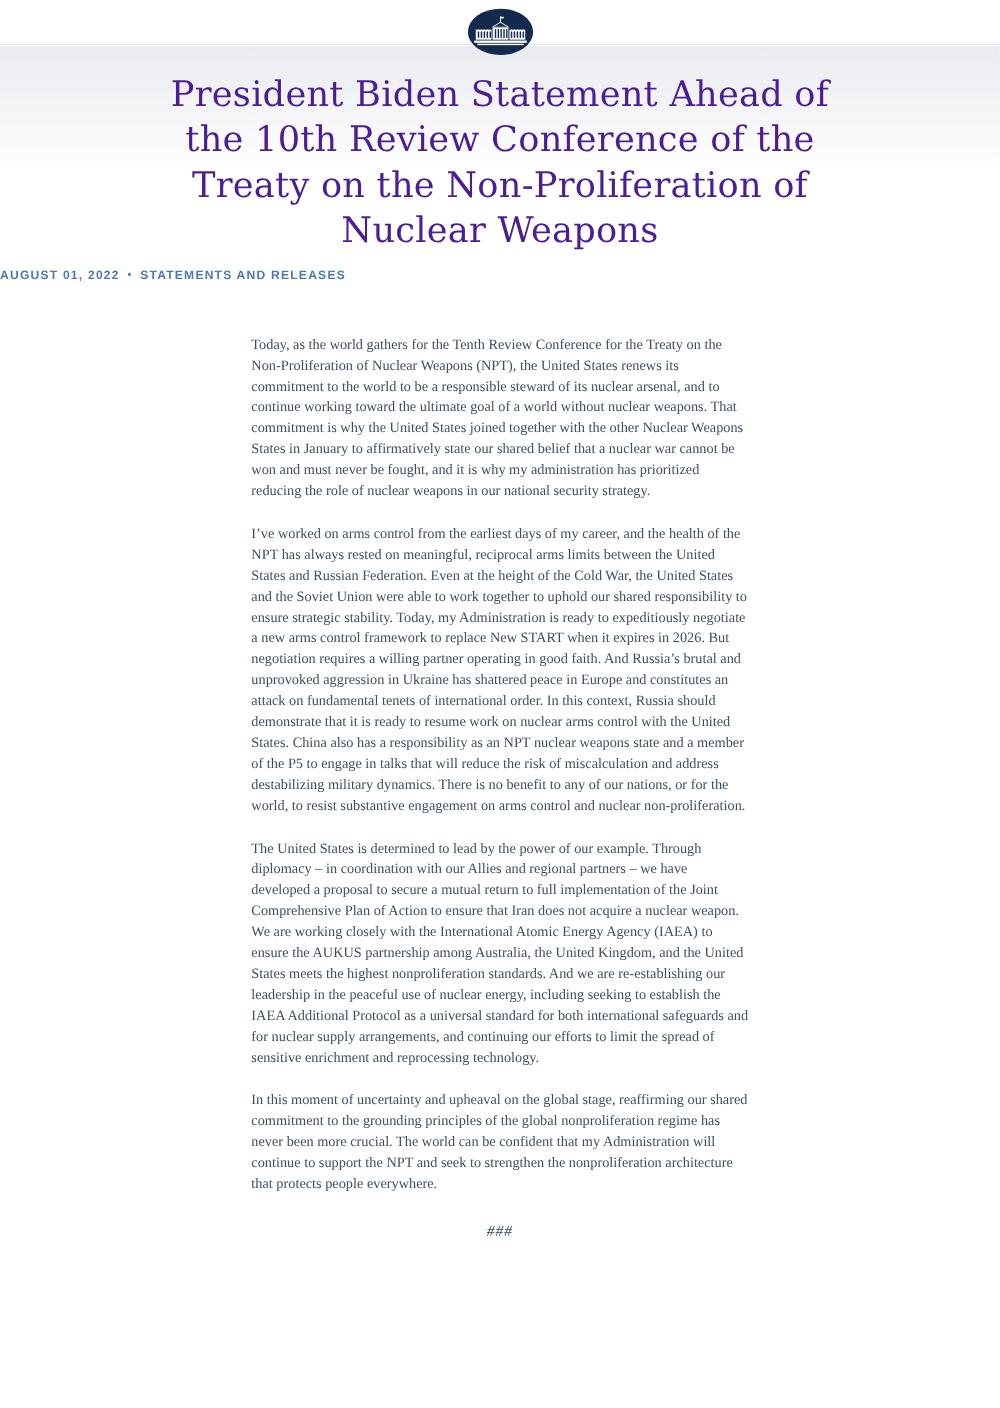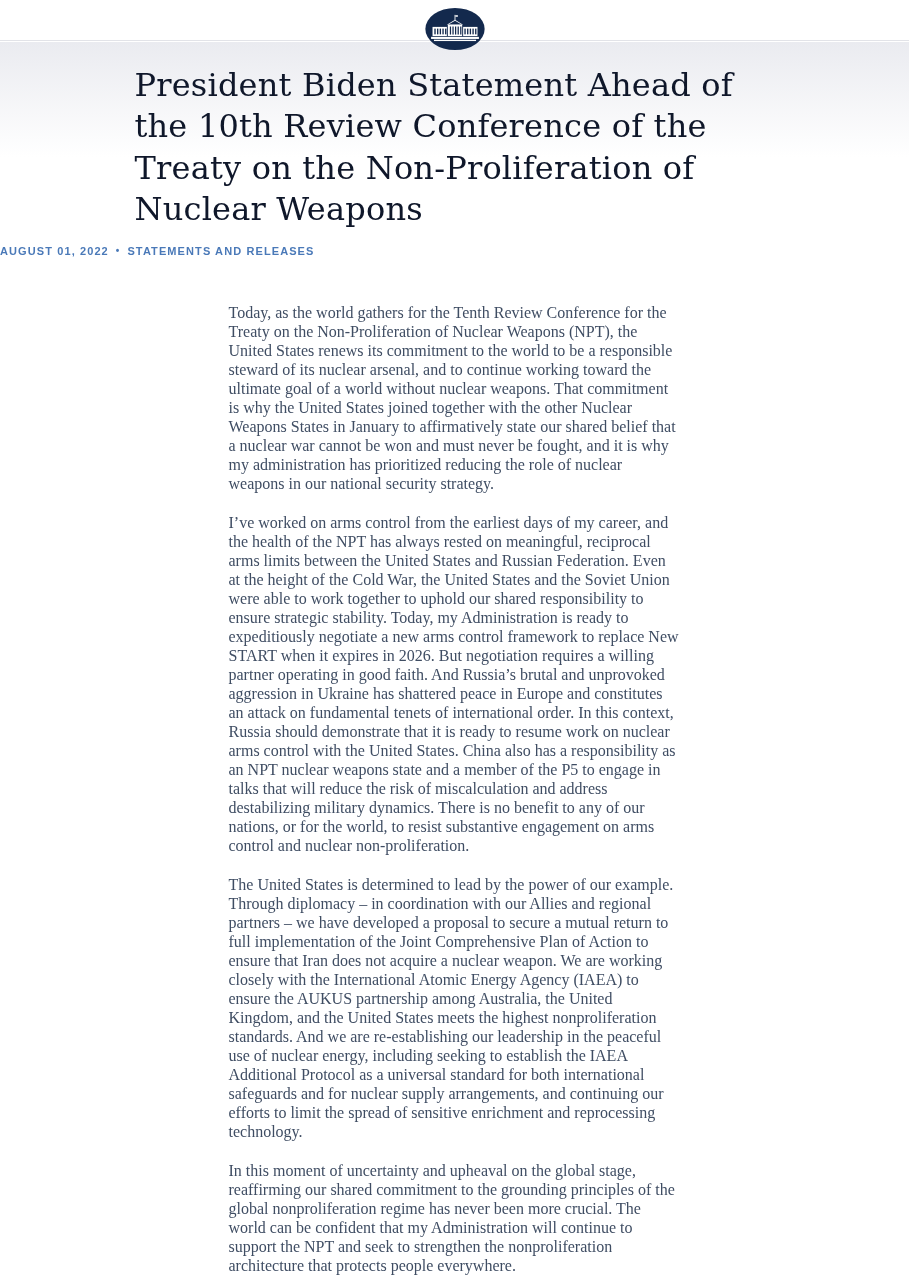--- a/index.html
+++ b/index.html
@@ -49,25 +49,26 @@
 
   .content {
     position: relative;
     z-index: 1;
     padding-top: 24px;
   }
 
   h1.page-title {
     width: 640px;
     margin: 0 auto;
+    text-align: center;
     font-family: "DejaVu Serif", "Liberation Serif", serif;
     font-weight: 500;
     font-size: 32px;
     line-height: 1.29;
-    color: #0f172a;
+    color: #4c1d95;
     letter-spacing: 0.2px;
   }
 
   .article-meta {
     margin-top: 15px;
     text-align: left;
     font-family: "Liberation Sans", sans-serif;
     font-size: 11px;
     font-weight: bold;
     letter-spacing: 1.1px;
@@ -82,21 +83,21 @@
   .article-meta a.category {
     color: #4a79b8;
     text-decoration: none;
     cursor: pointer;
   }
 
   .article-body {
     width: 452px;
     margin: 46px auto 0 auto;
     font-family: "Liberation Serif", serif;
-    font-size: 16px;
+    font-size: 13px;
     line-height: 19px;
     color: #3f4d63;
     text-align: left;
   }
   .article-body p { margin-bottom: 20px; }
 
   .closing-mark {
     margin: 28px 0 40px 0;
     text-align: center;
     font-family: "Liberation Serif", serif;

